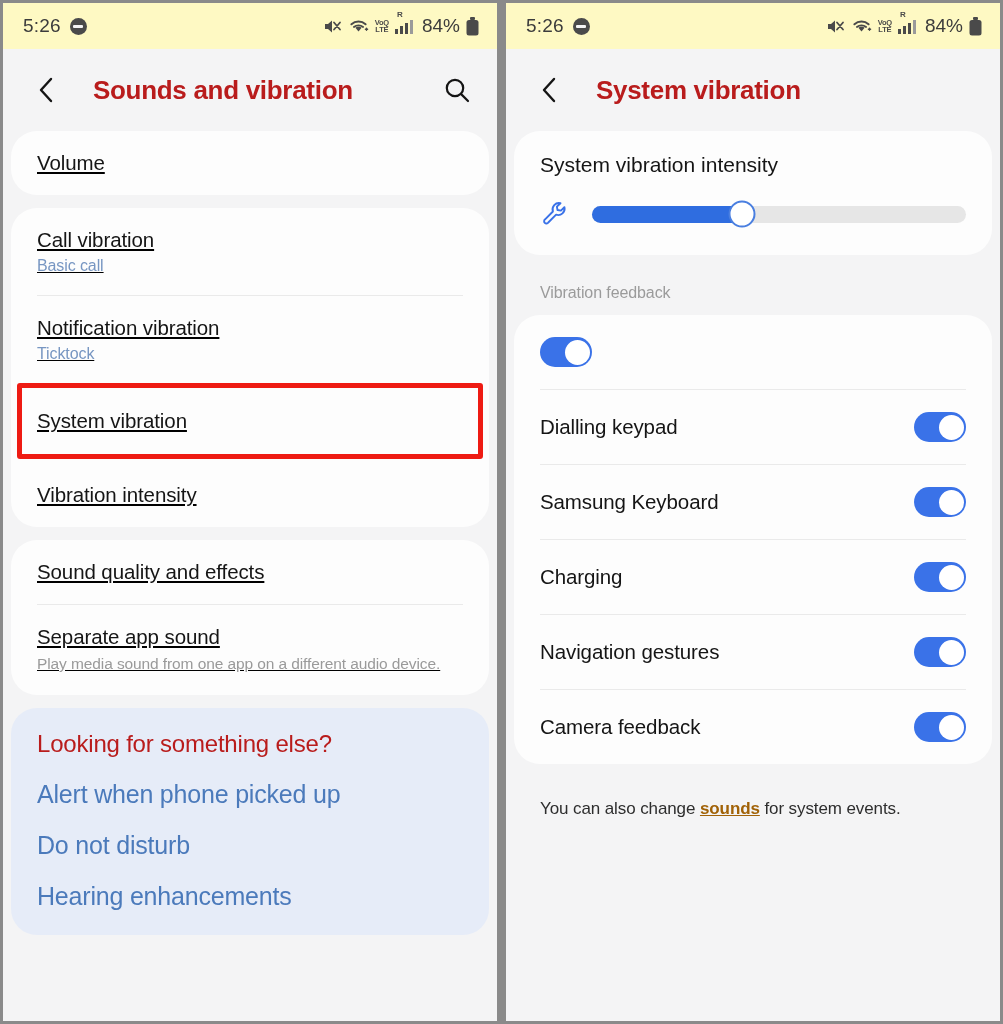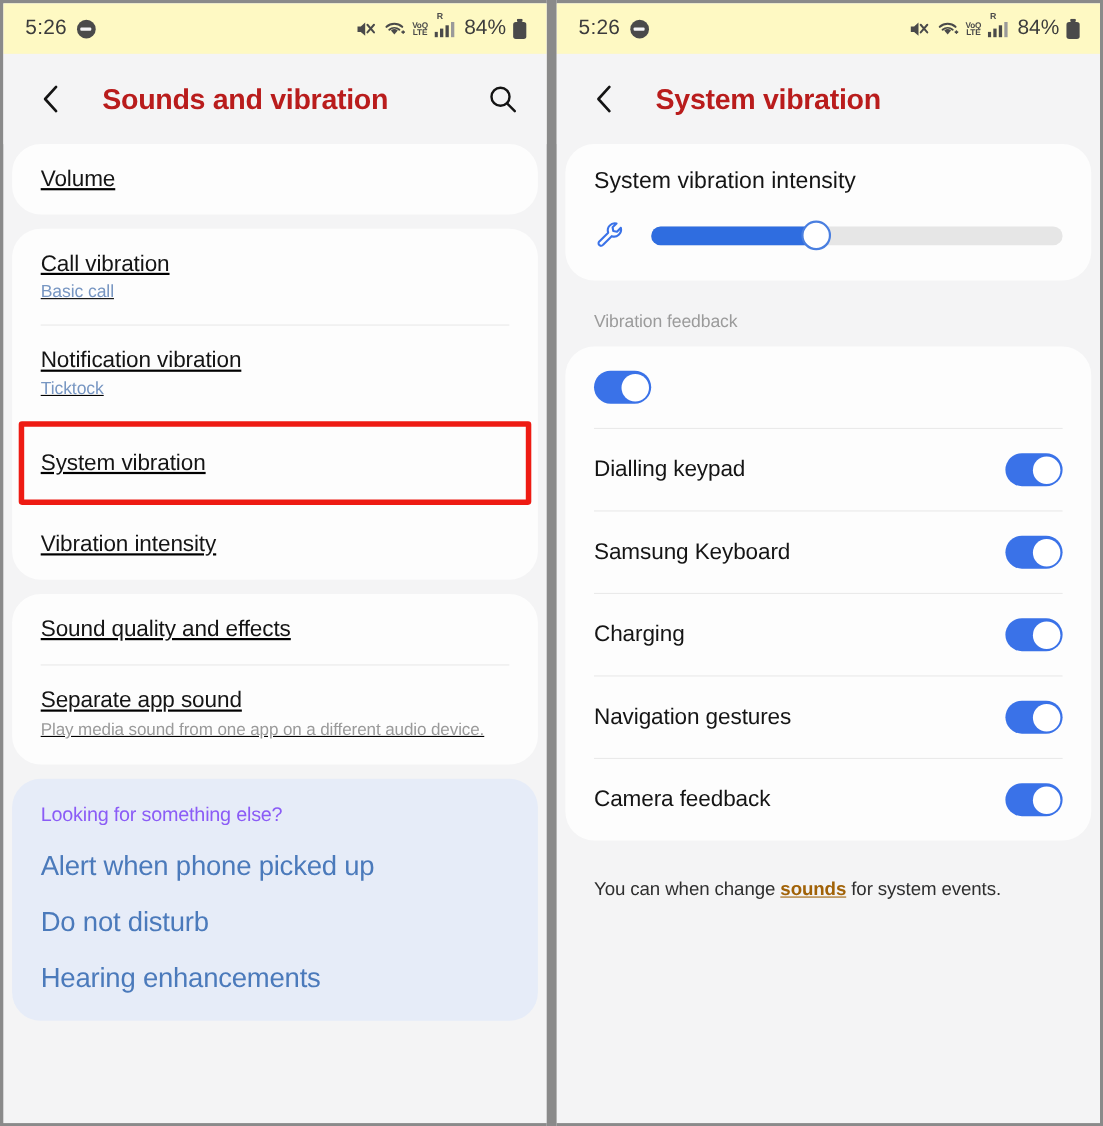--- a/index.html
+++ b/index.html
@@ -89,21 +89,21 @@
   .redbox {
     position: absolute;
     left: 6px; right: 6px; top: 0; bottom: 0;
     border: 5px solid #ee1b13;
     border-radius: 3px;
     pointer-events: none;
   }
 
   
   .card.suggest { background: #e6ecf8; padding: 22px 26px 24px; }
-  .suggest h3 { font-size: 18px; font-weight: normal; color: #8b5cf6; letter-spacing: -0.2px;}
+  .suggest h3 { font-size: 24px; font-weight: normal; color: #b91c1c; letter-spacing: -0.2px;}
   .suggest a {
     display: block; font-size: 25px; color: #4b7abb;
     margin-top: 22px; text-decoration: none; letter-spacing: -0.2px;
   }
 
   
   .slider-row { padding: 22px 26px 26px; }
   .slider-row .title { font-size: 21px; color: #151515; }
   .slider-line {
     display: flex; align-items: center; gap: 22px; margin-top: 22px;
@@ -363,19 +363,19 @@
         <div class="divider"></div>
         <div class="toggle-row">
           <div class="title">Camera feedback</div>
           <div class="switch" style="background: rgb(58, 114, 232);">
               <div class="knob"></div>
             </div>
         </div>
       </div>
 
       <div class="footnote">
-        <span>You can when change </span><a href="#">sounds</a><span> for system events.</span>
+        <span>You can also change </span><a href="#">sounds</a><span> for system events.</span>
       </div>
 
     </div>
   </div>
 
 </div>
 
 </body></html>

